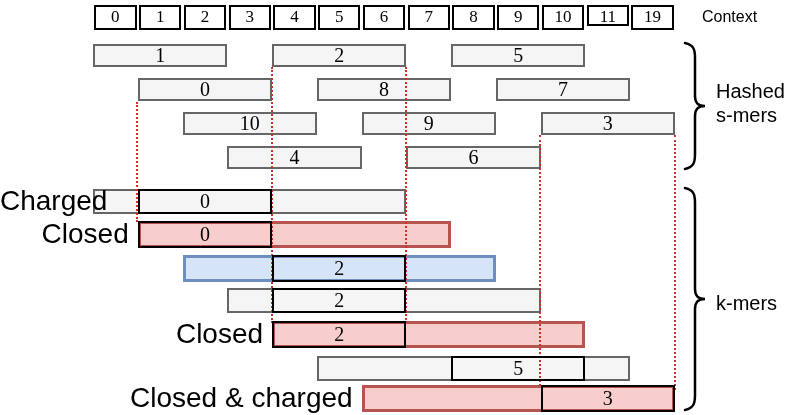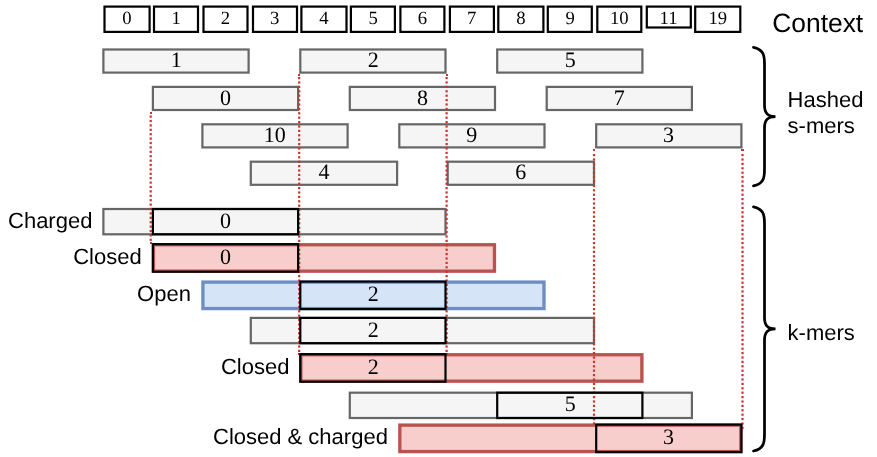--- a/index.html
+++ b/index.html
@@ -20,26 +20,26 @@
   .kbar{position:absolute;box-sizing:border-box;z-index:1;}
   .kbar.plain{background:var(--plain_fill);border:2.2px solid var(--plain_stroke);}
   .kbar.closed{background:var(--closed_fill);border:3px solid var(--closed_stroke);}
   .kbar.open{background:var(--open_fill);border:3px solid var(--open_stroke);}
   .mini{
     position:absolute;box-sizing:border-box;z-index:6;background:transparent;
     border:2.8px solid #000;text-align:center;
     font-family:"Liberation Serif",serif;font-size:20px;color:#000;
   }
   .rowlabel{
-    position:absolute;text-align:right;font-size:20px;color:#000;z-index:2;
+    position:absolute;text-align:right;font-size:28px;color:#000;z-index:2;
     white-space:nowrap;
   }
   .guide{position:absolute;width:0;border-left:2.6px dotted var(--guide);z-index:5;}
   .sectionlabel{position:absolute;font-size:20px;color:#000;line-height:1.18;z-index:2;}
-  .ctxlabel{position:absolute;font-size:24px;color:#000;z-index:2;}
+  .ctxlabel{position:absolute;font-size:16px;color:#000;z-index:2;}
   .brace{position:absolute;z-index:2;}
 </style>
 </head>
 <body>
 
 <div id="diagram">
 
   <div class="ctxlabel" style="left:702px;top:8px;">Context</div>
 
   <svg class="brace" style="left:682px;top:41px;" width="26" height="130" viewBox="0 0 26 130">
@@ -77,21 +77,20 @@
     <div class="smer" style="left: 227.31px; top: 146px; width: 134.31px; height: 23px; line-height: 18px;">4</div>
     <div class="smer" style="left: 406.39px; top: 146px; width: 134.31px; height: 23px; line-height: 18px;">6</div>
     <div class="kbar plain" style="left: 93px; top: 189px; width: 313.39px; height: 25px; line-height: 20px;"></div>
     <div class="mini" style="left: 137.77px; top: 189px; width: 134.31px; height: 25px; line-height: 20px;">0</div>
     <div class="rowlabel" style="left: 0px; top: 190px; width: 84px; height: 25px; line-height: 22px;">Charged</div>
     <div class="kbar closed" style="left: 137.77px; top: 221px; width: 313.39px; height: 27px; line-height: 22px;"></div>
     <div class="mini" style="left: 137.77px; top: 221px; width: 134.31px; height: 27px; line-height: 22px;">0</div>
     <div class="rowlabel" style="left: 0px; top: 222px; width: 128.77px; height: 27px; line-height: 24px;">Closed</div>
     <div class="kbar open" style="left: 182.54px; top: 255px; width: 313.39px; height: 27px; line-height: 22px;"></div>
     <div class="mini" style="left: 272.08px; top: 255px; width: 134.31px; height: 27px; line-height: 22px;">2</div>
-    <div class="rowlabel" style="left: 0px; top: 256px; width: 173.54px; height: 27px; line-height: 24px;">Open</div>
     <div class="kbar plain" style="left: 227.31px; top: 288px; width: 313.39px; height: 25px; line-height: 20px;"></div>
     <div class="mini" style="left: 272.08px; top: 288px; width: 134.31px; height: 25px; line-height: 20px;">2</div>
     <div class="kbar closed" style="left: 272.08px; top: 321px; width: 313.39px; height: 27px; line-height: 22px;"></div>
     <div class="mini" style="left: 272.08px; top: 321px; width: 134.31px; height: 27px; line-height: 22px;">2</div>
     <div class="rowlabel" style="left: 0px; top: 322px; width: 263.08px; height: 27px; line-height: 24px;">Closed</div>
     <div class="kbar plain" style="left: 316.85px; top: 356px; width: 313.39px; height: 25px; line-height: 20px;"></div>
     <div class="mini" style="left: 451.16px; top: 356px; width: 134.31px; height: 25px; line-height: 20px;">5</div>
     <div class="kbar closed" style="left: 361.62px; top: 385px; width: 313.39px; height: 27px; line-height: 22px;"></div>
     <div class="mini" style="left: 540.7px; top: 385px; width: 134.31px; height: 27px; line-height: 22px;">3</div>
     <div class="rowlabel" style="left: 0px; top: 386px; width: 352.62px; height: 27px; line-height: 24px;">Closed &amp; charged</div>

